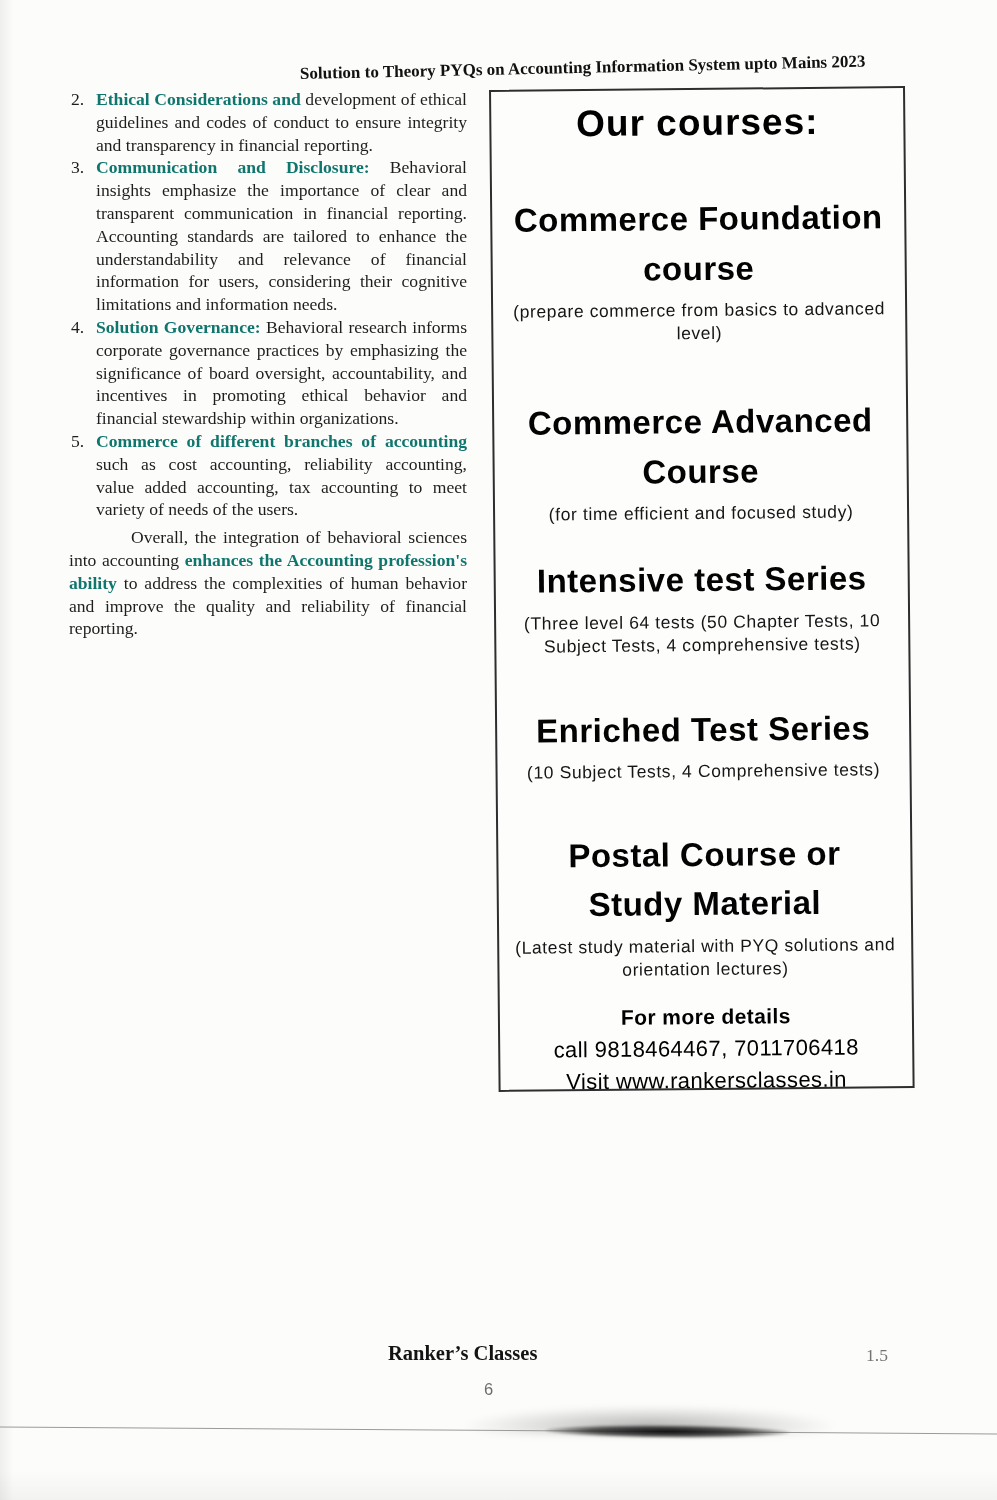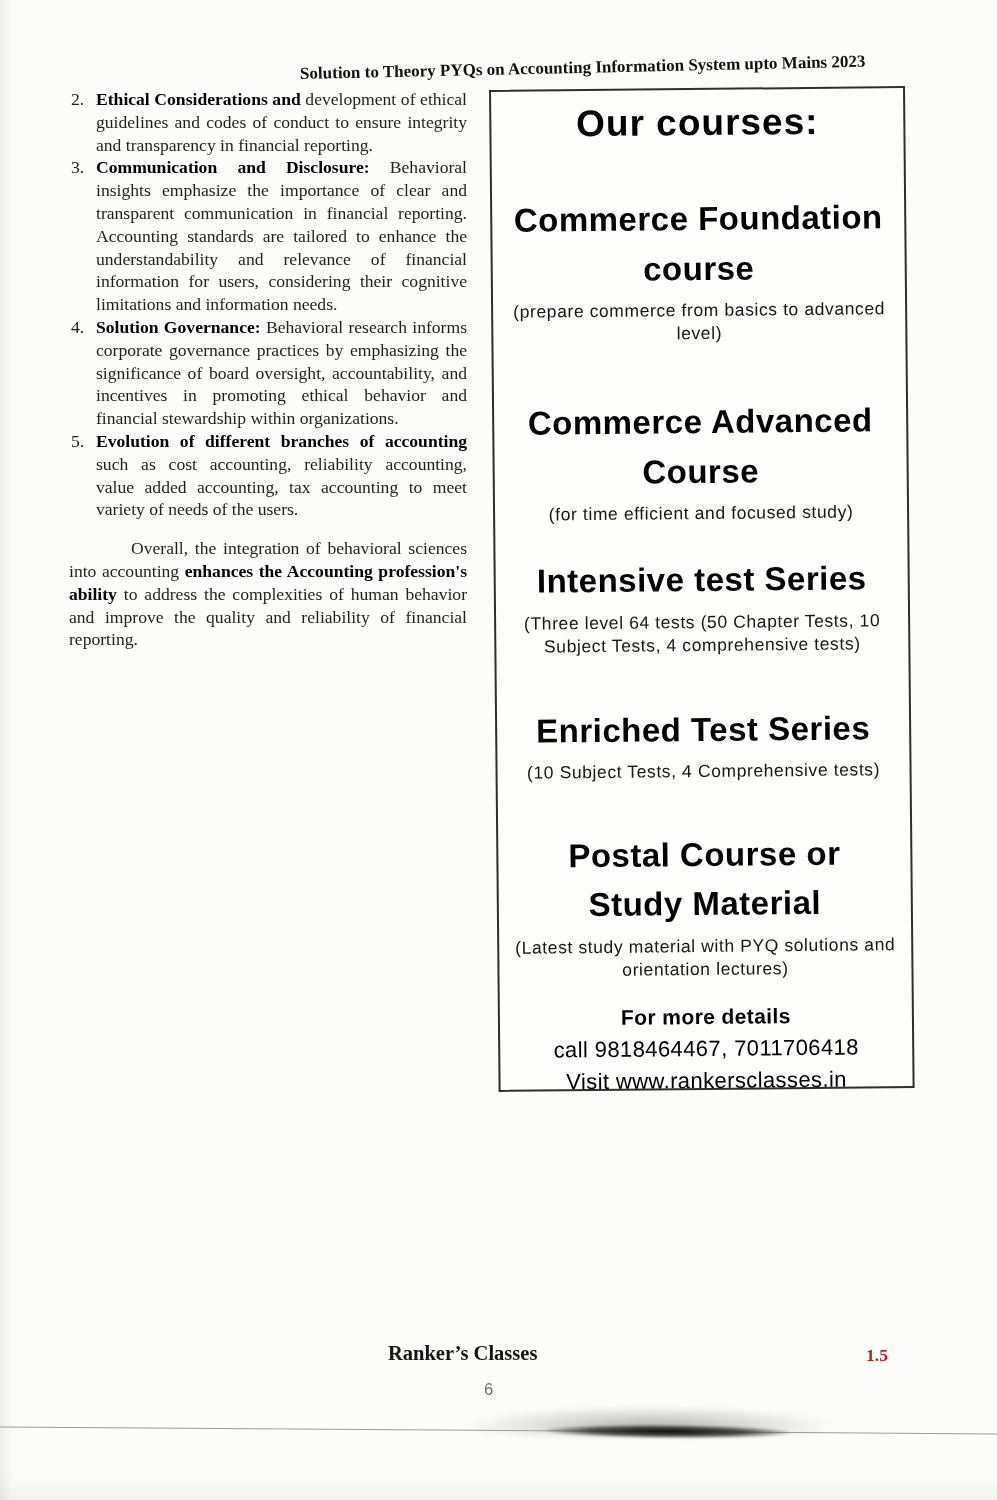--- a/index.html
+++ b/index.html
@@ -23,22 +23,22 @@
     color:#111;
   }
 
   .col-left{
     position:absolute; top:88px; left:69px; width:398px;
     font-size:17.6px; line-height:22.8px; text-align:justify;
     color:#1e1e1e;
   }
   .list-item{position:relative; padding-left:27px;}
   .list-item .num{position:absolute; left:2px; top:0;}
-  .lead{font-weight:bold; color:#000000;}
-  .closing{text-indent:62px; padding-left:0; margin-top:16px;}
+  .lead{font-weight:bold; color:#0f766e;}
+  .closing{text-indent:62px; padding-left:0; margin-top:5px;}
 
   .courses-box{
     position:absolute; top:88px; left:489px; width:412px; height:998px;
     border:2px solid #2e2e2e; background:rgba(255,255,255,0.35);
     transform:rotate(-0.55deg); transform-origin:center top;
     font-family:"Liberation Sans", sans-serif; text-align:center; color:#000;
   }
   .box-title{margin-top:12px; font-size:37px; font-weight:bold; letter-spacing:1px;}
   .course-name{
     font-size:33px; font-weight:bold; line-height:1.5;
@@ -52,21 +52,21 @@
   .course-1{margin-top:52px}
   .course-2{margin-top:30px}
   .course-3{margin-top:48px}
   .course-4{margin-top:46px}
   .contact{margin-top:24px}
   .contact-heading{font-size:21px; font-weight:bold; letter-spacing:0.4px;}
   .contact-phone{margin-top:7px; font-size:22px; letter-spacing:0.4px;}
   .contact-visit{margin-top:6px; font-size:22px; letter-spacing:0.4px;}
 
   .footer-brand{position:absolute; left:388px; top:1342px; font-size:20.5px; font-weight:bold; color:#141414;}
-  .footer-section{position:absolute; left:866px; top:1345px; font-size:17.5px; font-weight:bold; color:#b91c1c;}
+  .footer-section{position:absolute; left:866px; top:1345px; font-size:17.5px; font-weight:normal; color:#737373;}
   .footer-page{position:absolute; left:484px; top:1380px; font-size:16.5px; color:#6d6d6d; font-family:"Liberation Sans", sans-serif;}
 
   
   .scan-line{
     position:absolute; left:-10px; top:1430px; width:1020px; height:1px;
     background:#9b9b97; transform:rotate(0.4deg);
   }
   .scan-haze{
     position:absolute; left:455px; top:1405px; width:390px; height:30px;
     background:radial-gradient(ellipse at 50% 70%, rgba(0,0,0,0.28), rgba(0,0,0,0) 68%);
@@ -85,21 +85,21 @@
 
 <div class="page">
 
   <div class="header-title">Solution to Theory PYQs on Accounting Information System upto Mains 2023</div>
 
   <div class="col-left">
     <div>
         <div class="list-item"><span class="num">2.</span><span class="lead">Ethical Considerations and </span><span>development of ethical guidelines and codes of conduct to ensure integrity and transparency in financial reporting.</span></div>
         <div class="list-item"><span class="num">3.</span><span class="lead">Communication and Disclosure: </span><span>Behavioral insights emphasize the importance of clear and transparent communication in financial reporting. Accounting standards are tailored to enhance the understandability and relevance of financial information for users, considering their cognitive limitations and information needs.</span></div>
         <div class="list-item"><span class="num">4.</span><span class="lead">Solution Governance: </span><span>Behavioral research informs corporate governance practices by emphasizing the significance of board oversight, accountability, and incentives in promoting ethical behavior and financial stewardship within organizations.</span></div>
-        <div class="list-item"><span class="num">5.</span><span class="lead">Evolution of different branches of accounting </span><span>such as cost accounting, reliability accounting, value added accounting, tax accounting to meet variety of needs of the users.</span></div>
+        <div class="list-item"><span class="num">5.</span><span class="lead">Commerce of different branches of accounting </span><span>such as cost accounting, reliability accounting, value added accounting, tax accounting to meet variety of needs of the users.</span></div>
       </div>
     <p class="closing"><span>Overall, the integration of behavioral sciences into accounting </span><span class="lead">enhances the Accounting profession's ability</span><span> to address the complexities of human behavior and improve the quality and reliability of financial reporting.</span></p>
   </div>
 
   <div class="courses-box">
     <div class="box-title">Our courses:</div>
     <div>
         <div class="course-block course-0">
           <div class="course-name">Commerce Foundation
 course</div>

